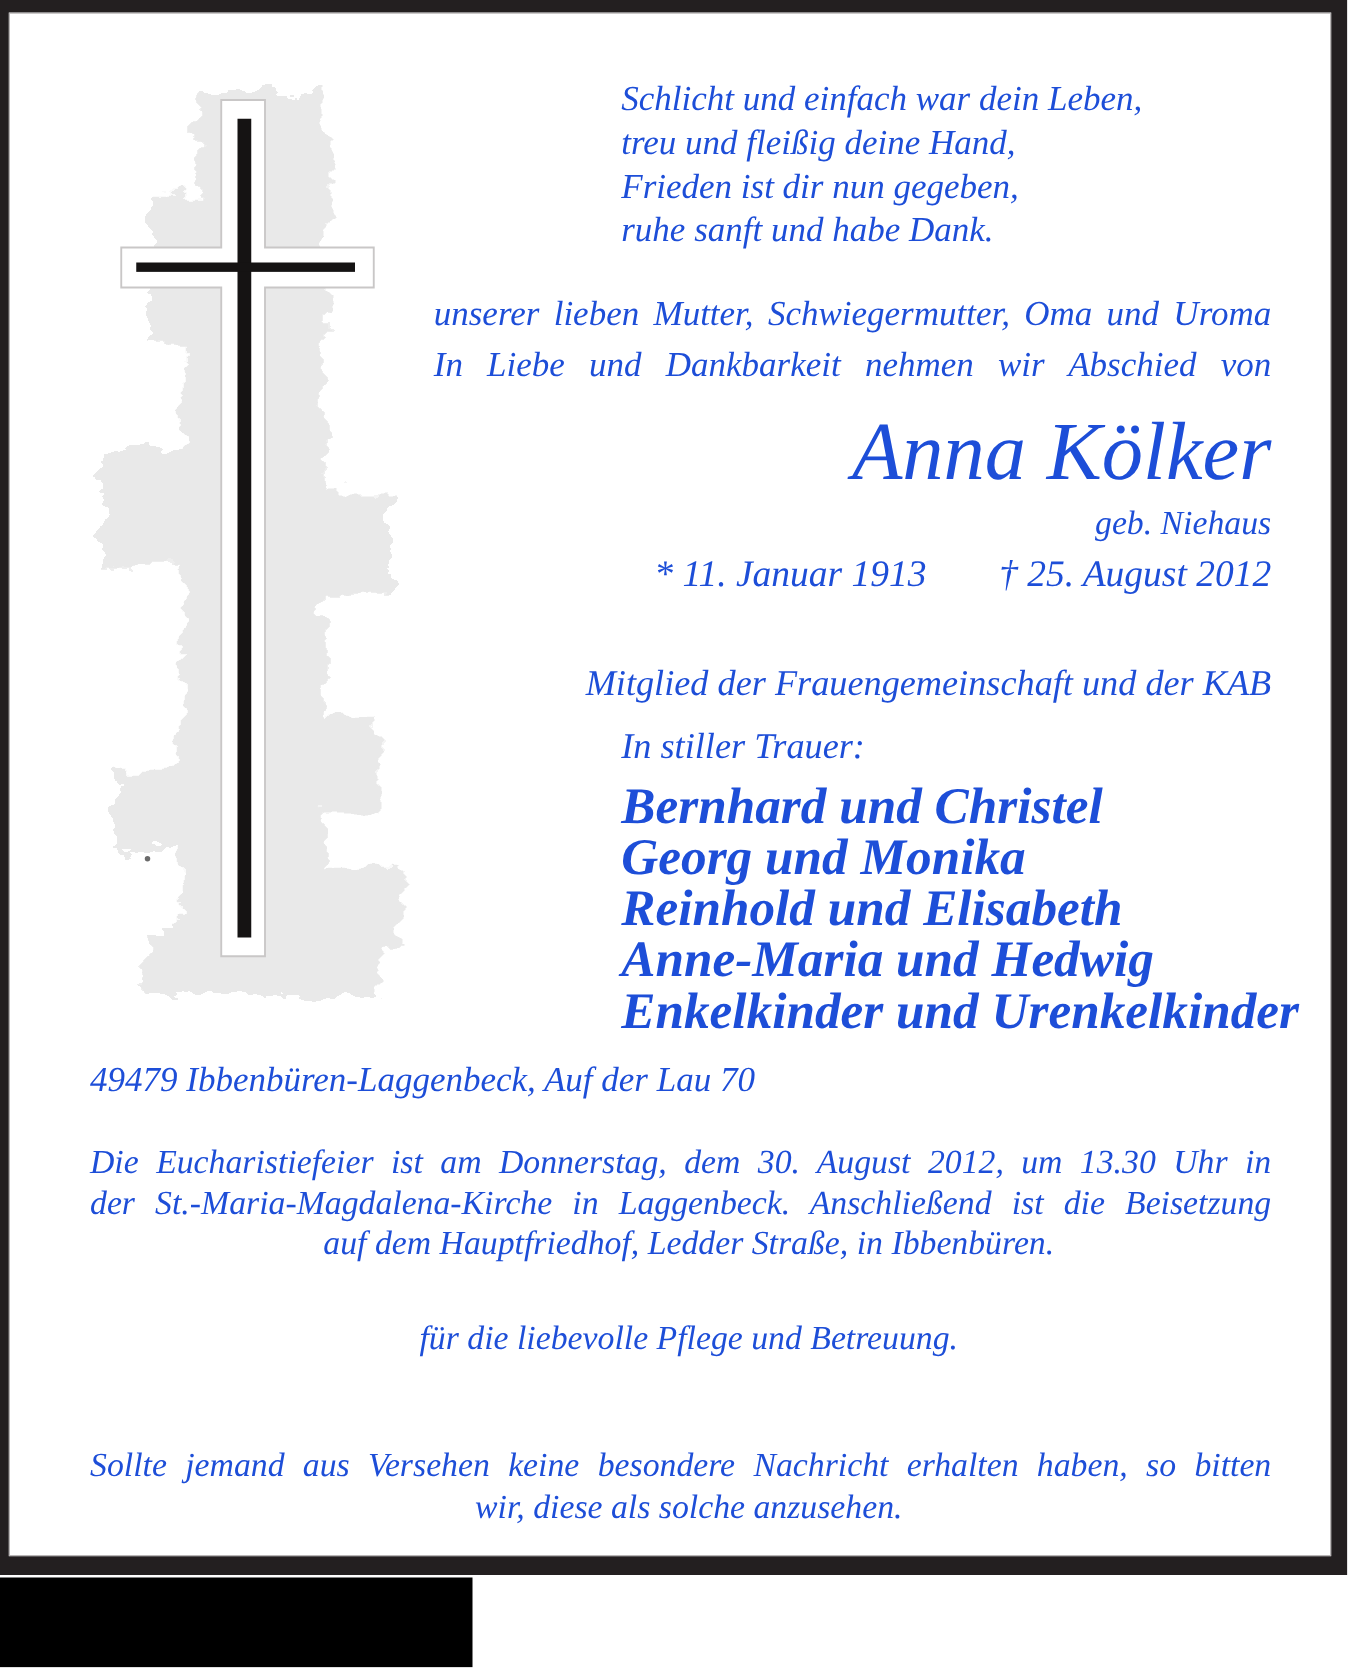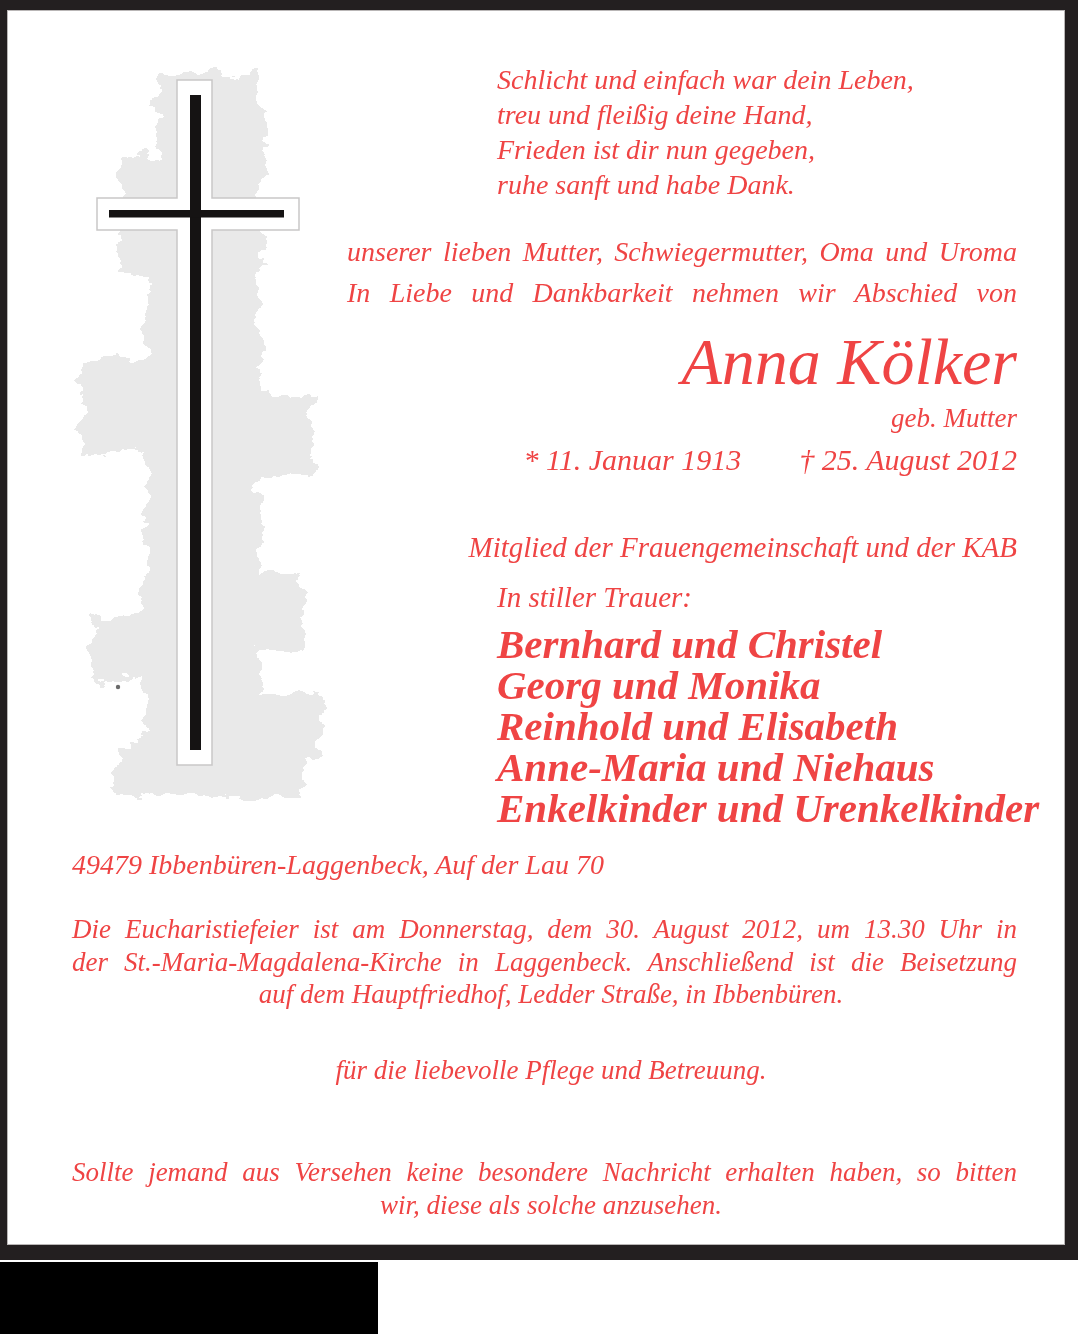--- a/index.html
+++ b/index.html
@@ -1,18 +1,18 @@
 <!DOCTYPE html>
 <html><head>
 <meta charset="utf-8">
 <style>
   html,body{margin:0;padding:0;background:#ffffff;}
   .page{
     position:relative;width:1078px;height:1334px;background:#ffffff;overflow:hidden;
-    font-family:"Liberation Serif", serif;font-style:italic;color:#ef4444;
+    font-family:"Liberation Serif", serif;font-style:italic;color:#1d4ed8;
   }
   .card{
     position:absolute;left:0;top:0;width:1078px;height:1260px;box-sizing:border-box;
     background:#ffffff;border-style:solid;border-color:#231f20;
     border-width:10px 13px 15px 7px;
     box-shadow:inset 0 0 0 1px #b9b6b6;
   }
   .cross-art{position:absolute;left:55px;top:50px;width:290px;height:760px;}
   .abs{position:absolute;}
   .poem{left:490px;top:52px;font-size:28px;line-height:35px;white-space:nowrap;}
@@ -75,32 +75,32 @@
       <div>Frieden ist dir nun gegeben,</div>
       <div>ruhe sanft und habe Dank.</div>
     </div>
 
     <div class="abs intro">
       <div class="line-j">unserer lieben Mutter, Schwiegermutter, Oma und Uroma</div>
       <div class="line-j">In Liebe und Dankbarkeit nehmen wir Abschied von</div>
     </div>
 
     <div class="abs center-block name">Anna Kölker</div>
-    <div class="abs center-block maiden">geb. Mutter</div>
+    <div class="abs center-block maiden">geb. Niehaus</div>
     <div class="abs center-block dates">
       <span>* 11. Januar 1913</span><span class="gap"></span><span>† 25. August 2012</span>
     </div>
     <div class="abs center-block membership">Mitglied der Frauengemeinschaft und der KAB</div>
 
     <div class="abs mourning-label">In stiller Trauer:</div>
     <div class="abs mourners">
       <div>Bernhard und Christel</div>
       <div>Georg und Monika</div>
       <div>Reinhold und Elisabeth</div>
-      <div>Anne-Maria und Niehaus</div>
+      <div>Anne-Maria und Hedwig</div>
       <div>Enkelkinder und Urenkelkinder</div>
     </div>
 
     <div class="abs address">49479 Ibbenbüren-Laggenbeck, Auf der Lau 70</div>
 
     <div class="abs para service">
       <div class="line-j">Die Eucharistiefeier ist am Donnerstag, dem 30. August 2012, um 13.30 Uhr in</div>
       <div class="line-j">der St.-Maria-Magdalena-Kirche in Laggenbeck. Anschließend ist die Beisetzung</div>
       <div class="line-l">auf dem Hauptfriedhof, Ledder Straße, in Ibbenbüren.</div>
     </div>

